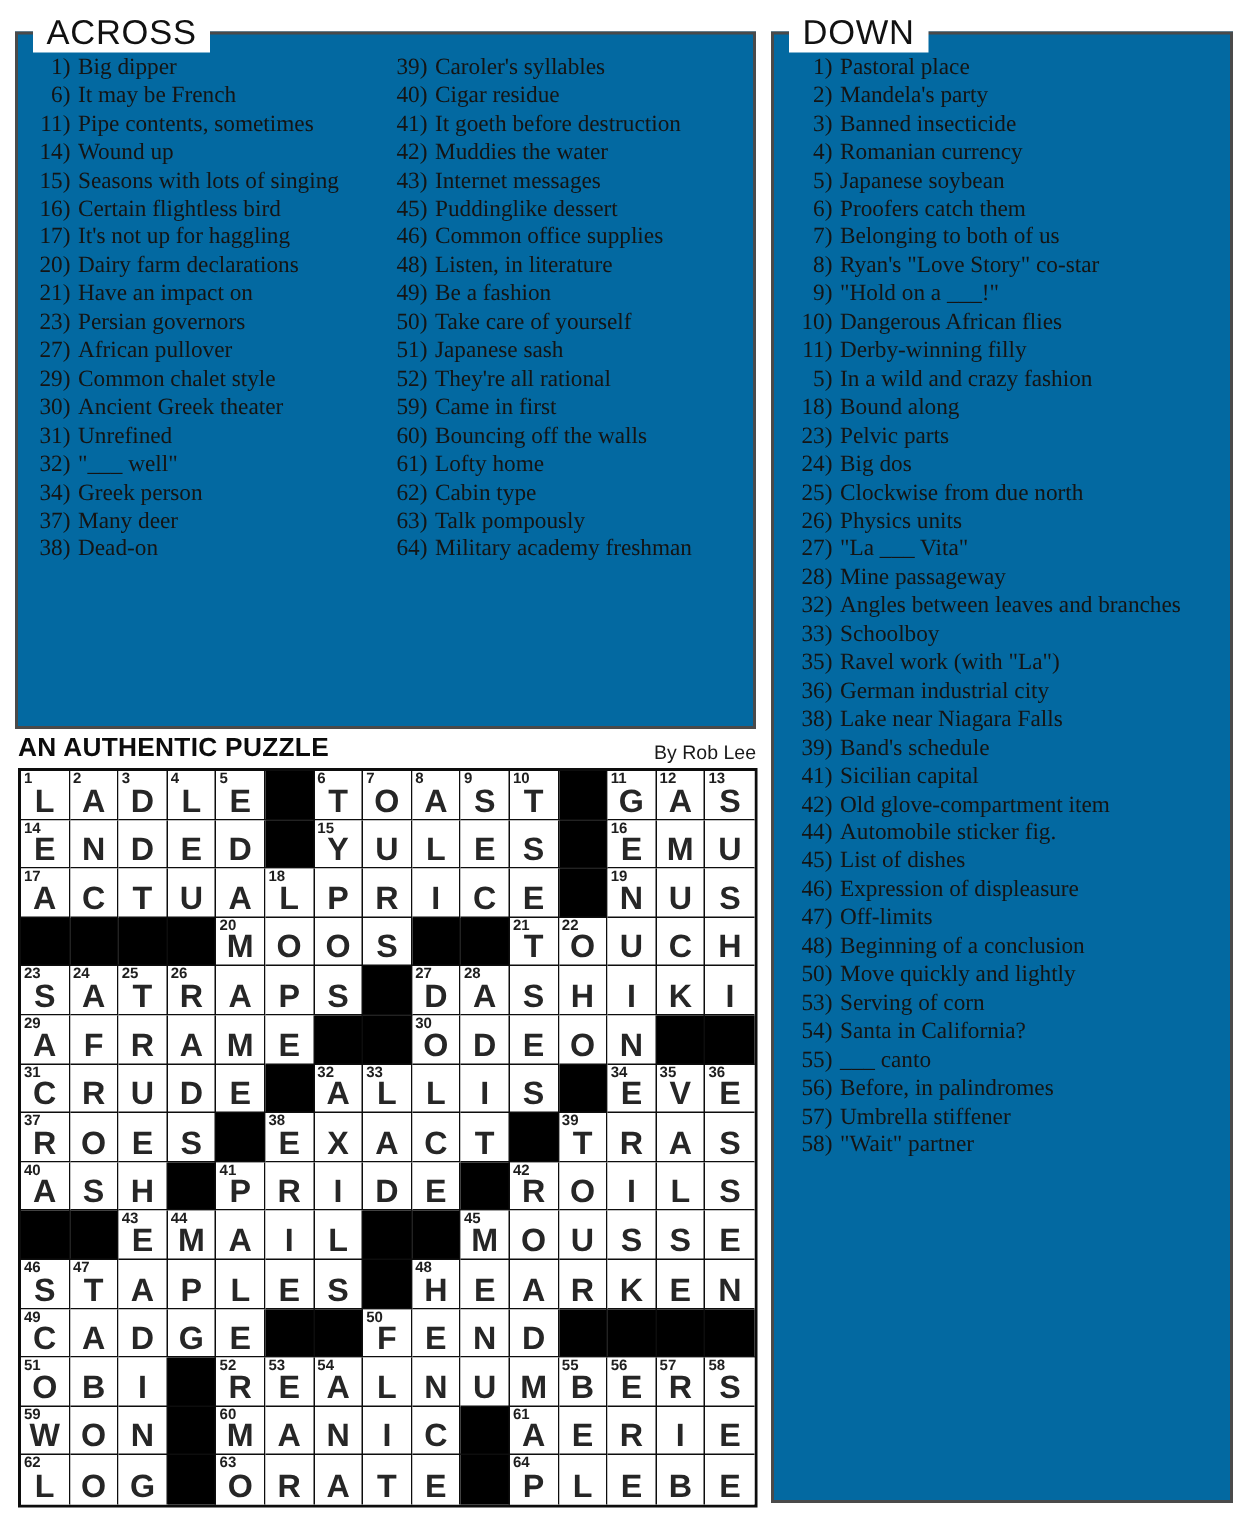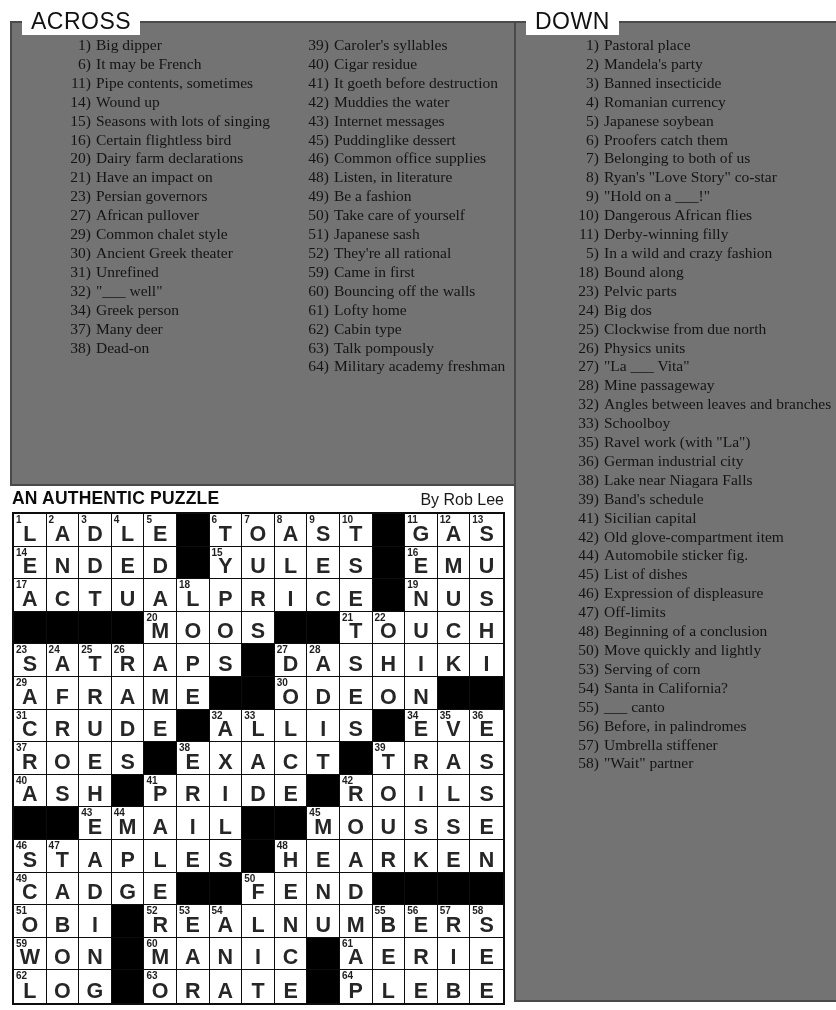--- a/index.html
+++ b/index.html
@@ -1,20 +1,20 @@
 <!DOCTYPE html>
 <html><head>
 <meta charset="utf-8">
 <style>
   html,body { margin:0; padding:0; }
   body {
     width:836px; height:1010px; position:relative; background:#ffffff;
     font-family:"Liberation Serif", serif; overflow:hidden;
   }
-  .box { position:absolute; border:2px solid #4a4a4a; background:#737373;padding-left:44px; }
+  .box { position:absolute; border:2px solid #4a4a4a; background:#0369a1; }
   #acrossBox { left:10px; top:21px; width:490px; height:461px; }
   #downBox   { left:514px; top:21px; width:304px; height:977px; }
   .legend {
     position:absolute; top:-15px; left:10px; background:#fff; padding:0 9px;
     font-family:"Liberation Sans", sans-serif; font-size:23px; line-height:27px;
     color:#111; letter-spacing:0.5px;
   }
   .clue-cols { display:flex; padding:13px 2px 0 8px; }
   .clue-col1 { width:238px; flex:none; }
   .clue-col2 { flex:1; }
@@ -24,21 +24,21 @@
   .ctext { margin-left:5px; }
 
   .title-row {
     position:absolute; left:12px; top:488px; width:492px; height:21px;
     display:flex; justify-content:space-between; align-items:flex-end;
   }
   .ptitle {
     font-family:"Liberation Sans", sans-serif; font-weight:bold; font-size:17.5px;
     color:#0c0c0c; letter-spacing:0.2px;margin-top:12px;
   }
-  .byline { font-family:"Liberation Sans", sans-serif; font-size:16px; color:#1a1a1a;margin-top:20px; }
+  .byline { font-family:"Liberation Sans", sans-serif; font-size:13px; color:#1a1a1a;margin-top:20px; }
 
   .grid {
     position:absolute; left:12px; top:512px; background:#fff;
     display:grid; grid-template-columns:repeat(15, 32.6px); grid-auto-rows:32.6px;
     border:2px solid #0d0d0d;
   }
   .cell { position:relative; box-sizing:border-box; background:#fff;
           border-right:1.5px solid #0d0d0d; border-bottom:1.5px solid #0d0d0d; }
   .cell:nth-child(15n) { border-right:none; }
   .cell:nth-child(n+211) { border-bottom:none; }
@@ -79,20 +79,24 @@
         </div>
         <div class="clue">
           <span class="cnum">15)</span>
           <span class="ctext">Seasons with lots of singing</span>
         </div>
         <div class="clue">
           <span class="cnum">16)</span>
           <span class="ctext">Certain flightless bird</span>
         </div>
         <div class="clue">
+          <span class="cnum">17)</span>
+          <span class="ctext">It's not up for haggling</span>
+        </div>
+        <div class="clue">
           <span class="cnum">20)</span>
           <span class="ctext">Dairy farm declarations</span>
         </div>
         <div class="clue">
           <span class="cnum">21)</span>
           <span class="ctext">Have an impact on</span>
         </div>
         <div class="clue">
           <span class="cnum">23)</span>
           <span class="ctext">Persian governors</span>

